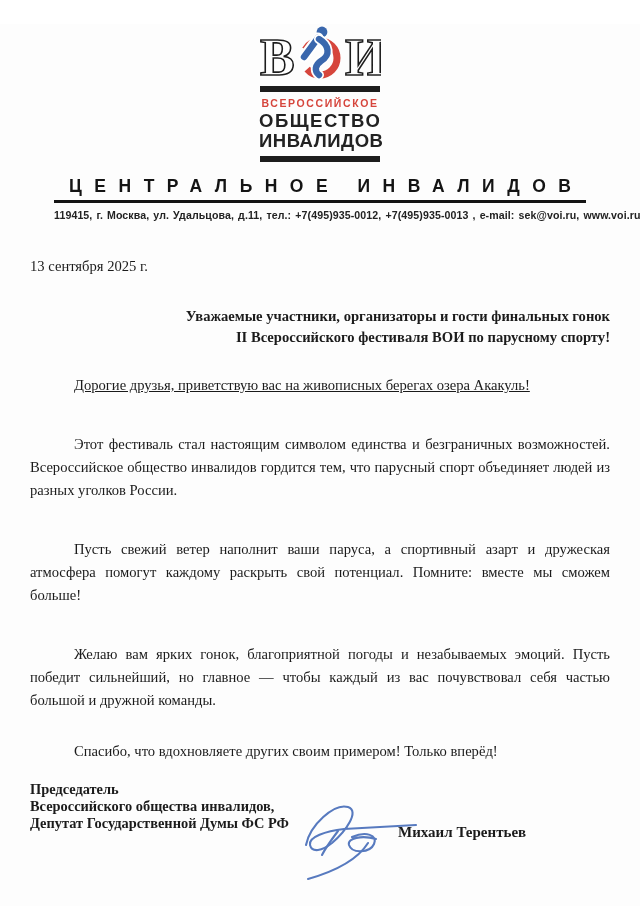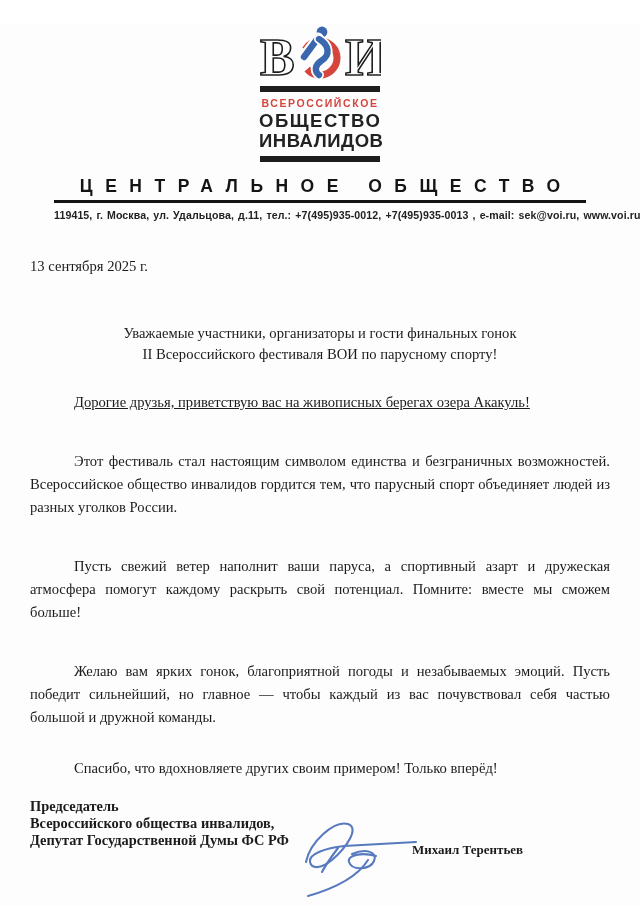--- a/index.html
+++ b/index.html
@@ -49,36 +49,36 @@
     font-family: "Liberation Sans", sans-serif;
     font-weight: bold; font-size: 10.6px; color: #222;
     text-align: center; margin-top: 6px; white-space: nowrap;
     word-spacing: 1px; letter-spacing: 0.1px;
   }
 
   
   .letter { padding: 0 30px; font-size: 14.6px; line-height: 23px; }
   .date { margin-top: 34px; }
   .salutation {
-    margin-top: 45px; text-align: center; font-weight: normal; line-height: 21px;
+    margin-top: 28px; text-align: right; font-weight: bold; line-height: 21px;
   }
   .para {
     margin-top: 36px; text-align: justify; text-indent: 44px;
     text-justify: inter-word;
   }
   .para.first { margin-top: 26px; text-decoration: underline; }
   .para.last { margin-top: 28px; text-align: left; }
 
   
   .sig-block { position: relative; margin-top: 18px; height: 110px; }
   .sig-titles { font-weight: bold; font-size: 14.4px; line-height: 17px; }
   .sig-scribble { position: absolute; left: 262px; top: 6px; }
   .sig-name {
-    position: absolute; left: 382px; top: 40px;
-    font-weight: bold; font-size: 13px; white-space: nowrap;
+    position: absolute; left: 368px; top: 40px;
+    font-weight: bold; font-size: 15px; white-space: nowrap;
   }
 </style>
 </head>
 <body>
 
 <div class="page">
 
   <div class="logo-block">
     <svg class="emblem" width="122" height="58" viewBox="0 0 122 58">
 
@@ -99,21 +99,21 @@
       </g>
     </svg>
     <div class="logo-bar"></div>
     <div class="org-line1">ВСЕРОССИЙСКОЕ</div>
     <div class="org-line2">ОБЩЕСТВО</div>
     <div class="org-line3">ИНВАЛИДОВ</div>
     <div class="logo-bar bottom"></div>
   </div>
 
   <div class="letterhead">
-    <div class="board-title">ЦЕНТРАЛЬНОЕ ОБЩЕСТВО</div>
+    <div class="board-title">ЦЕНТРАЛЬНОЕ ИНВАЛИДОВ</div>
     <div class="board-rule"></div>
     <div class="contact-line">119415, г. Москва, ул. Удальцова, д.11, тел.: +7(495)935-0012, +7(495)935-0013 , e-mail: sek@voi.ru, www.voi.ru</div>
   </div>
 
   <div class="letter">
     <div class="date">13 сентября 2025 г.</div>
 
     <div class="salutation">
       <div>Уважаемые участники, организаторы и гости финальных гонок</div>
       <div>II Всероссийского фестиваля ВОИ по парусному спорту!</div>

